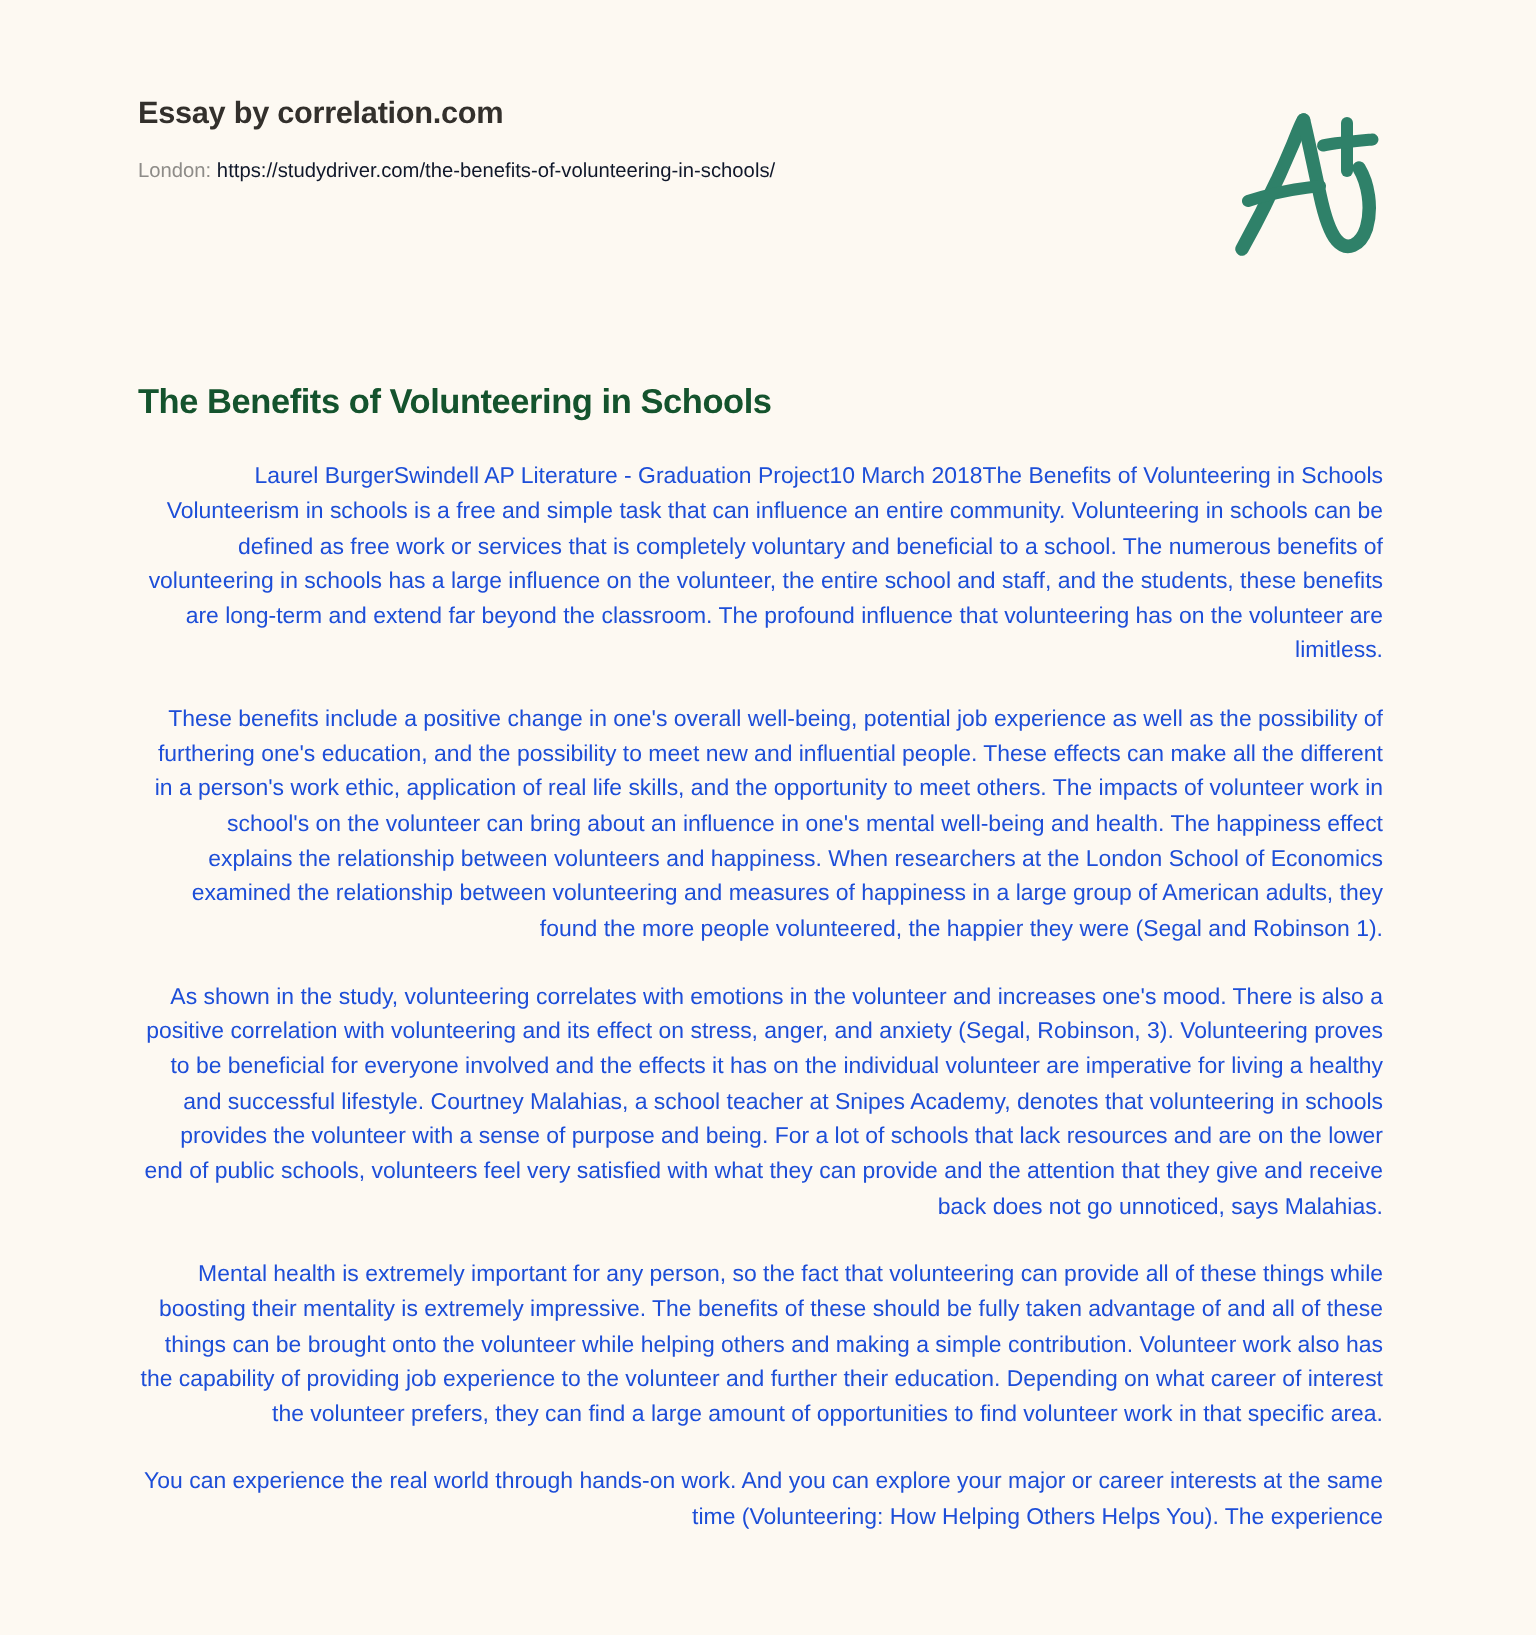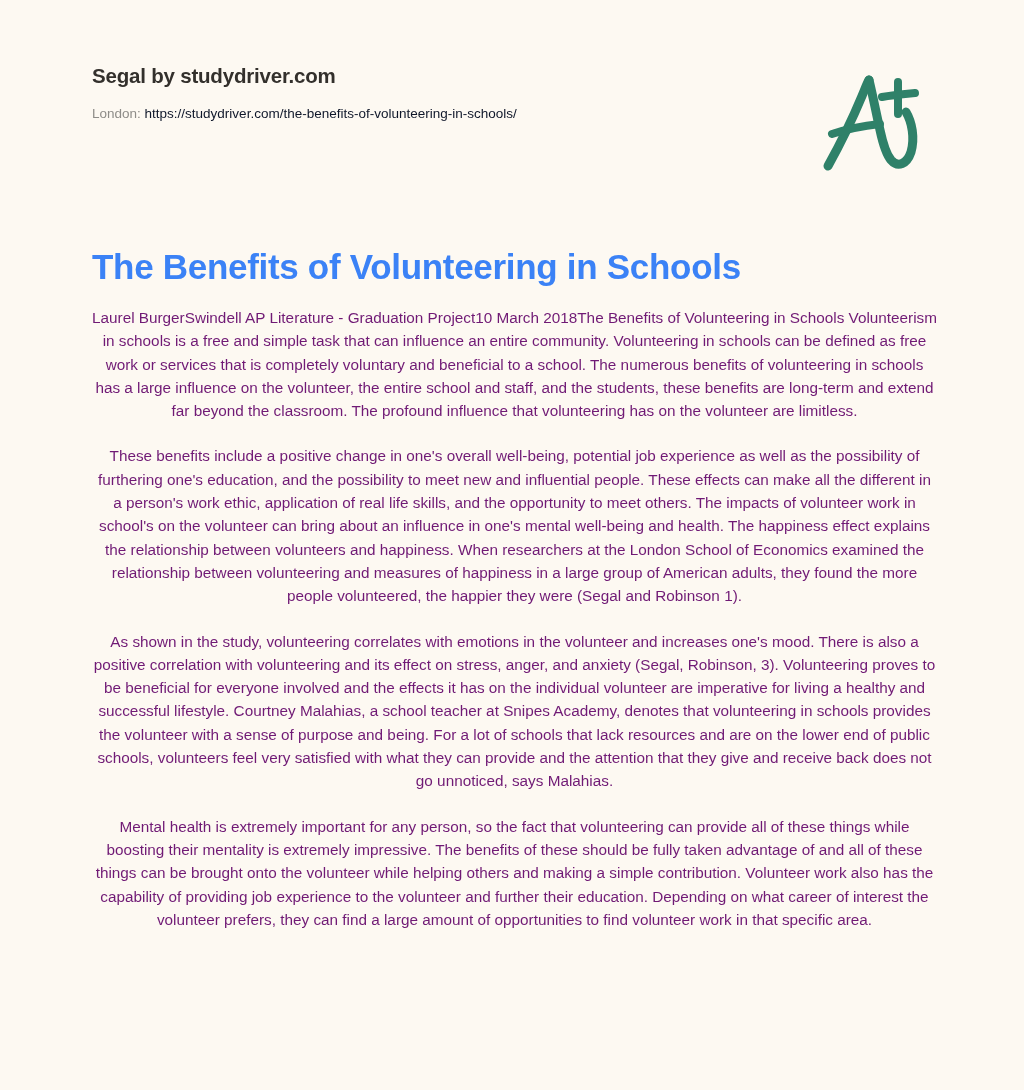--- a/index.html
+++ b/index.html
@@ -81,52 +81,52 @@
   
   .article {
     position: absolute;
     left: 92px;
     top: 248px;
     width: 846px;
   }
 
   .article-title {
     margin: 0;
-    font-size: 35px;
+    font-size: 23px;
     font-weight: bold;
     letter-spacing: -0.3px;
     line-height: 38px;
-    color: #3b82f6;
+    color: #14532d;
   }
 
   .article-body {
     margin-top: 20px;
   }
 
   .article-body p {
-    margin: 0 1px 22px 0;
+    margin: 0 16px 22px 0;
     font-size: 15.3px;
     line-height: 23.3px;
-    color: #701a75;
-    text-align: center;
+    color: #1d4ed8;
+    text-align: right;
   }
 
   .article-body p:last-child {
     margin-bottom: 0;
   }
 </style>
 </head>
 <body>
 
 <div class="page">
 
   <div class="header">
 
     <div class="brand-block">
-      <div class="brand-title">Segal by studydriver.com</div>
+      <div class="brand-title">Essay by correlation.com</div>
 
       <div class="source-line">
         <span class="source-label">London:</span>
         <a class="source-url" href="#">https://studydriver.com/the-benefits-of-volunteering-in-schools/</a>
       </div>
     </div>
 
     <div class="logo">
       <svg viewBox="0 0 120 118" xmlns="http://www.w3.org/2000/svg">
         <g fill="none" stroke="#2f8169" stroke-linecap="round" stroke-linejoin="round">
@@ -148,16 +148,17 @@
   </div>
 
   <div class="article">
     <h1 class="article-title">The Benefits of Volunteering in Schools</h1>
 
     <div class="article-body">
       <p>Laurel BurgerSwindell AP Literature - Graduation Project10 March 2018The Benefits of Volunteering in Schools Volunteerism in schools is a free and simple task that can influence an entire community. Volunteering in schools can be defined as free work or services that is completely voluntary and beneficial to a school. The numerous benefits of volunteering in schools has a large influence on the volunteer, the entire school and staff, and the students, these benefits are long-term and extend far beyond the classroom. The profound influence that volunteering has on the volunteer are limitless.</p>
       <p>These benefits include a positive change in one's overall well-being, potential job experience as well as the possibility of furthering one's education, and the possibility to meet new and influential people. These effects can make all the different in a person's work ethic, application of real life skills, and the opportunity to meet others. The impacts of volunteer work in school's on the volunteer can bring about an influence in one's mental well-being and health. The happiness effect explains the relationship between volunteers and happiness. When researchers at the London School of Economics examined the relationship between volunteering and measures of happiness in a large group of American adults, they found the more people volunteered, the happier they were (Segal and Robinson 1).</p>
       <p>As shown in the study, volunteering correlates with emotions in the volunteer and increases one's mood. There is also a positive correlation with volunteering and its effect on stress, anger, and anxiety (Segal, Robinson, 3). Volunteering proves to be beneficial for everyone involved and the effects it has on the individual volunteer are imperative for living a healthy and successful lifestyle. Courtney Malahias, a school teacher at Snipes Academy, denotes that volunteering in schools provides the volunteer with a sense of purpose and being. For a lot of schools that lack resources and are on the lower end of public schools, volunteers feel very satisfied with what they can provide and the attention that they give and receive back does not go unnoticed, says Malahias.</p>
       <p>Mental health is extremely important for any person, so the fact that volunteering can provide all of these things while boosting their mentality is extremely impressive. The benefits of these should be fully taken advantage of and all of these things can be brought onto the volunteer while helping others and making a simple contribution. Volunteer work also has the capability of providing job experience to the volunteer and further their education. Depending on what career of interest the volunteer prefers, they can find a large amount of opportunities to find volunteer work in that specific area.</p>
+      <p>You can experience the real world through hands-on work. And you can explore your major or career interests at the same time (Volunteering: How Helping Others Helps You). The experience</p>
     </div>
   </div>
 
 </div>
 
 </body></html>

